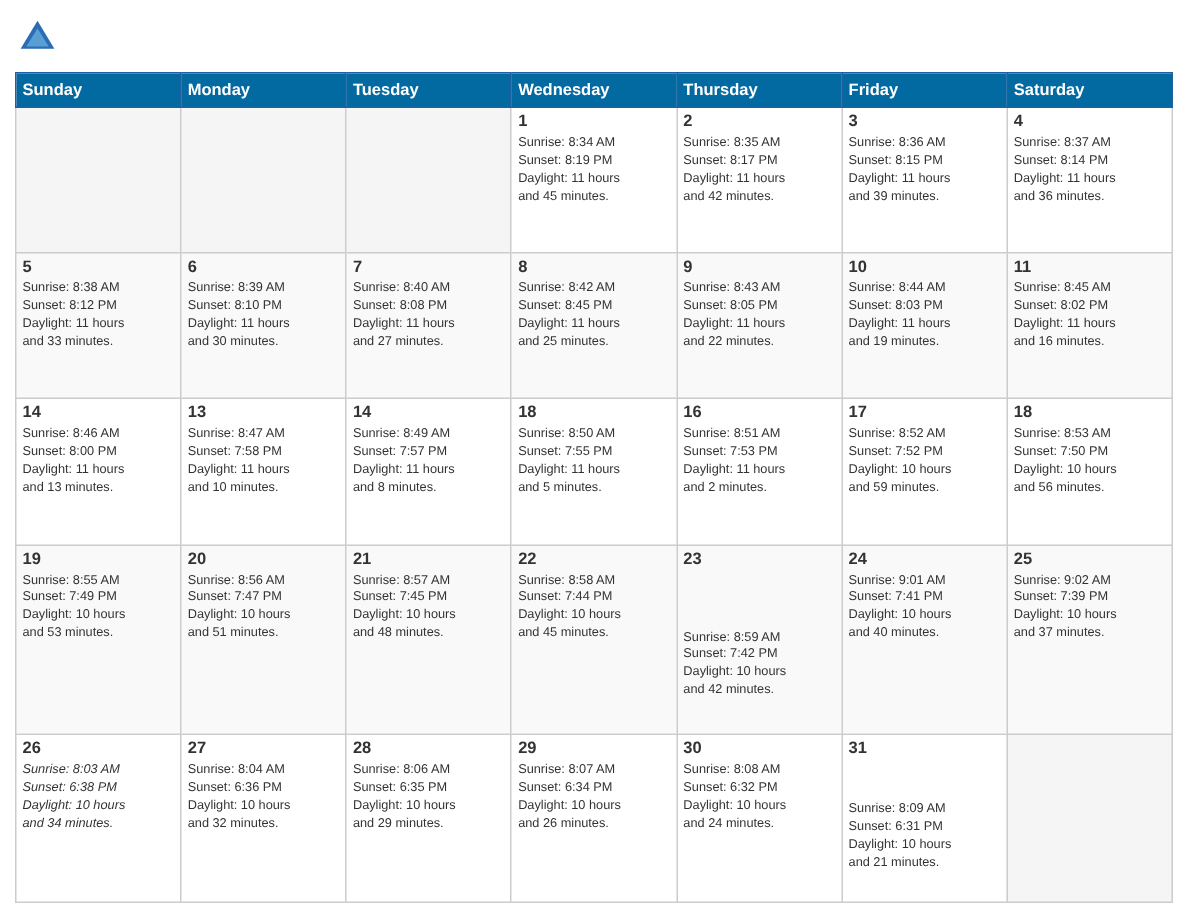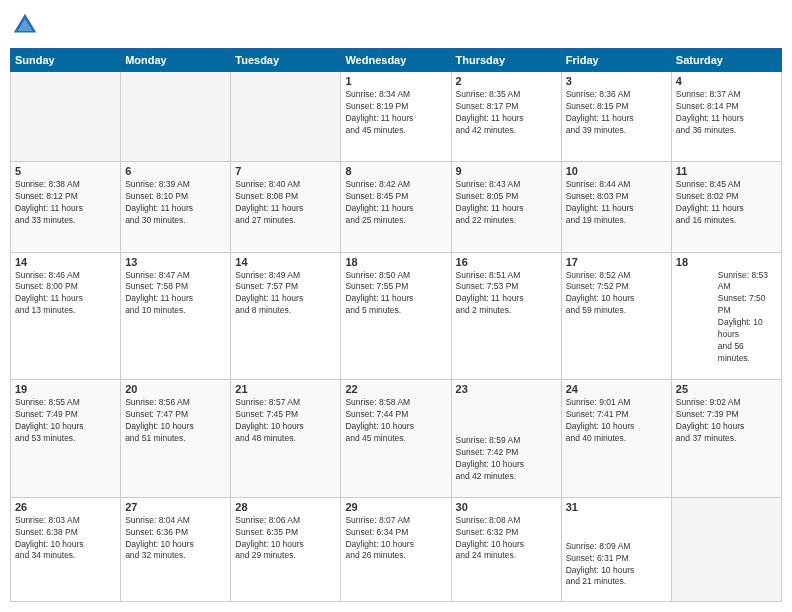--- a/index.html
+++ b/index.html
@@ -254,21 +254,21 @@
           </td>
           <td>
             <div class="cell-date">17</div>
             <div class="cell-info" style="white-space: pre-line;">Sunrise: 8:52 AM
 Sunset: 7:52 PM
 Daylight: 10 hours
 and 59 minutes.</div>
           </td>
           <td>
             <div class="cell-date">18</div>
-            <div class="cell-info" style="white-space: pre-line; margin-left: 42px;">Sunrise: 8:53 AM
+            <div class="cell-info" style="white-space: pre-line;">Sunrise: 8:53 AM
 Sunset: 7:50 PM
 Daylight: 10 hours
 and 56 minutes.</div>
           </td>
         </tr>
         <tr class="row-alt">
           <td>
             <div class="cell-date">19</div>
             <div class="cell-info" style="white-space: pre-line;">Sunrise: 8:55 AM
 Sunset: 7:49 PM
@@ -314,21 +314,21 @@
             <div class="cell-date">25</div>
             <div class="cell-info" style="white-space: pre-line;">Sunrise: 9:02 AM
 Sunset: 7:39 PM
 Daylight: 10 hours
 and 37 minutes.</div>
           </td>
         </tr>
         <tr>
           <td>
             <div class="cell-date">26</div>
-            <div class="cell-info" style="white-space: pre-line;">Sunrise: 8:03 AM
+            <div class="cell-info" style="white-space: pre-line; font-style: italic;">Sunrise: 8:03 AM
 Sunset: 6:38 PM
 Daylight: 10 hours
 and 34 minutes.</div>
           </td>
           <td>
             <div class="cell-date">27</div>
             <div class="cell-info" style="white-space: pre-line;">Sunrise: 8:04 AM
 Sunset: 6:36 PM
 Daylight: 10 hours
 and 32 minutes.</div>

